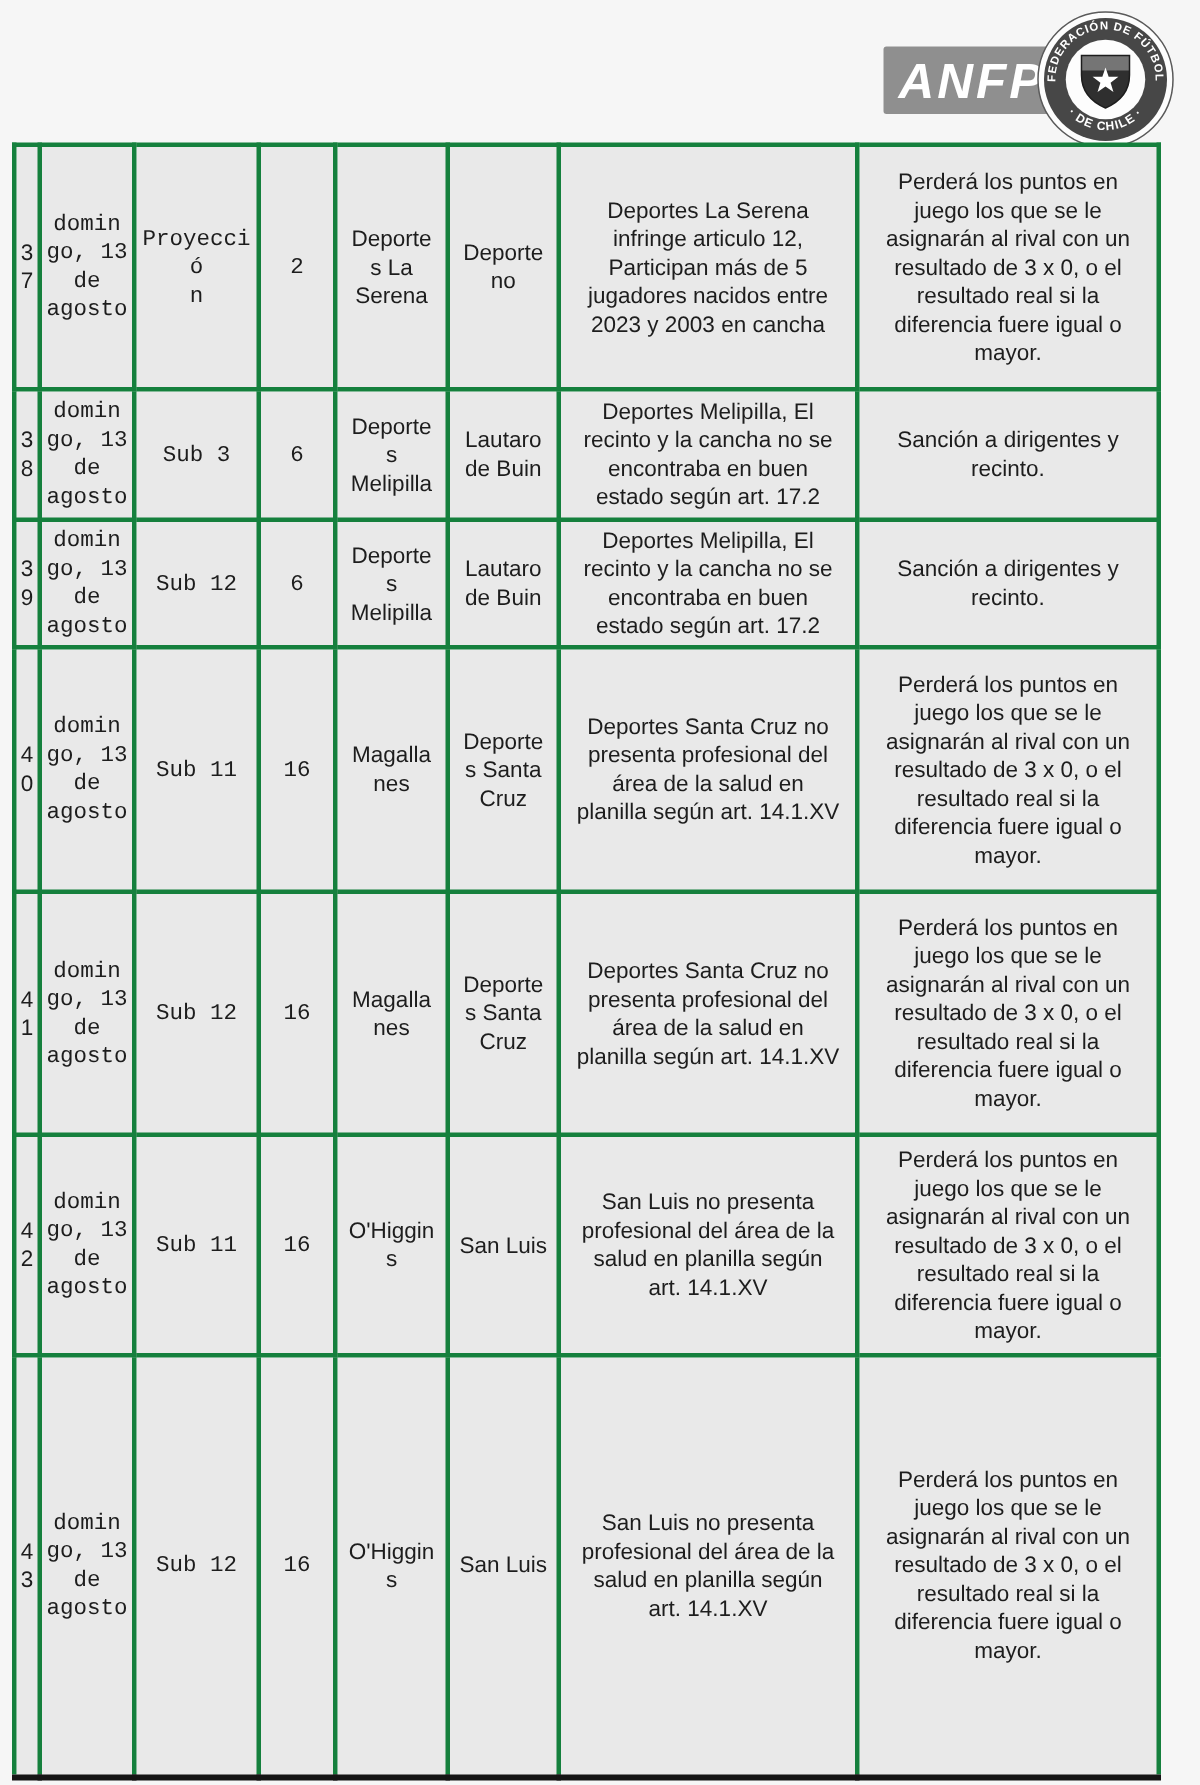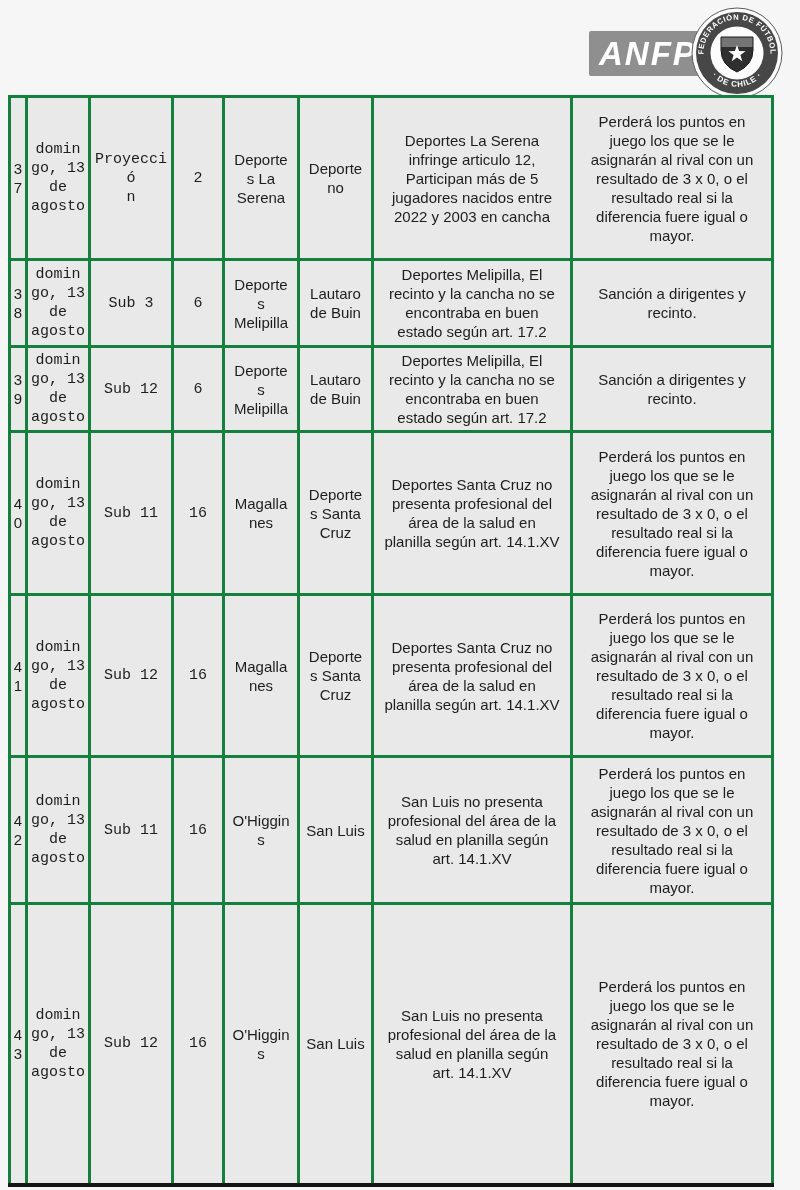--- a/index.html
+++ b/index.html
@@ -91,21 +91,21 @@
       <td class="c4">2</td>
       <td class="c5 w">Deporte
 s La
 Serena</td>
       <td class="c6">Deporte
 no</td>
       <td class="c7 w">Deportes La Serena
 infringe articulo 12,
 Participan más de 5
 jugadores nacidos entre
-2022 y 2003 en cancha</td>
+2023 y 2003 en cancha</td>
       <td class="c8">Perderá los puntos en
 juego los que se le
 asignarán al rival con un
 resultado de 3 x 0, o el
 resultado real si la
 diferencia fuere igual o
 mayor.</td>
     </tr>
     <tr style="height:87px">
       <td class="c1">3

